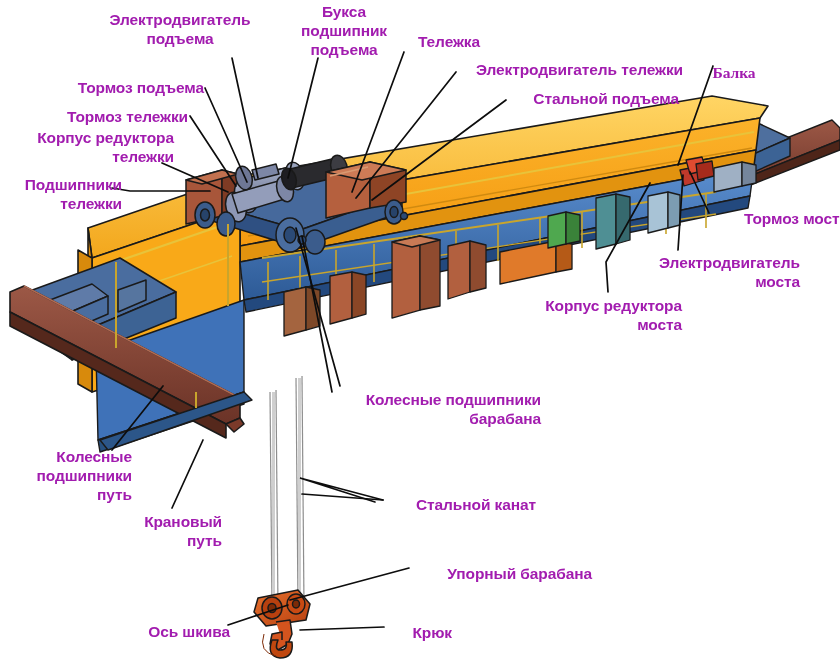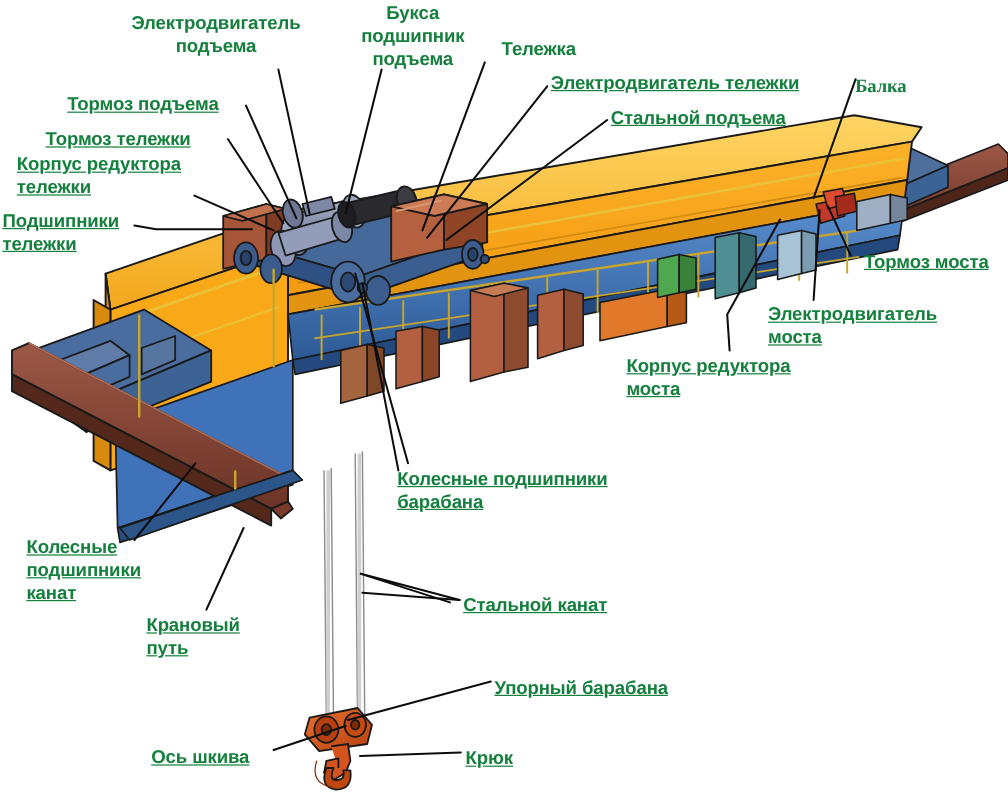--- a/index.html
+++ b/index.html
@@ -1,23 +1,23 @@
 <!DOCTYPE html>
 <html><head>
 <meta charset="utf-8">
 <style>
   html,body{margin:0;padding:0;background:#fff;}
   body{width:840px;height:662px;overflow:hidden;
        font-family:"Liberation Sans","DejaVu Sans",sans-serif;}
   #stage{position:relative;width:840px;height:662px;background:#ffffff;}
   svg.art{position:absolute;left:0;top:0;width:840px;height:662px;}
-  .lbl{position:absolute;color:#15803d;font-weight:bold;font-size:15.5px;
+  .lbl{position:absolute;color:#a21caf;font-weight:bold;font-size:15.5px;
        line-height:19px;white-space:pre-line;letter-spacing:-0.1px;}
   .lbl.c{text-align:center;}
-  .lbl.l{text-align:left;text-decoration:underline;}
+  .lbl.l{text-align:right;}
 </style>
 </head>
 <body>
 
 <div id="stage">
 
   <svg class="art" viewBox="0 0 840 662">
     <defs>
       <linearGradient id="beamTop" x1="0" y1="0" x2="0" y2="1">
         <stop offset="0" stop-color="#ffd564"></stop>
@@ -272,21 +272,21 @@
 тележки</div>
       <div class="lbl l" style="left: 720px; top: 209px; width: 128px;">Тормоз моста</div>
       <div class="lbl l" style="left: 640px; top: 253px; width: 160px;">Электродвигатель
 моста</div>
       <div class="lbl l" style="left: 522px; top: 296px; width: 160px;">Корпус редуктора
 моста</div>
       <div class="lbl l" style="left: 331px; top: 390px; width: 210px;">Колесные подшипники
 барабана</div>
       <div class="lbl l" style="left: 22px; top: 447px; width: 110px;">Колесные
 подшипники
-канат</div>
+путь</div>
       <div class="lbl l" style="left: 122px; top: 512px; width: 100px;">Крановый
 путь</div>
       <div class="lbl l" style="left: 386px; top: 495px; width: 150px;">Стальной канат</div>
       <div class="lbl l" style="left: 412px; top: 564px; width: 180px;">Упорный барабана</div>
       <div class="lbl l" style="left: 126px; top: 622px; width: 104px;">Ось шкива</div>
       <div class="lbl l" style="left: 388px; top: 623px; width: 64px;">Крюк</div>
     </div>
 
 </div>
 

